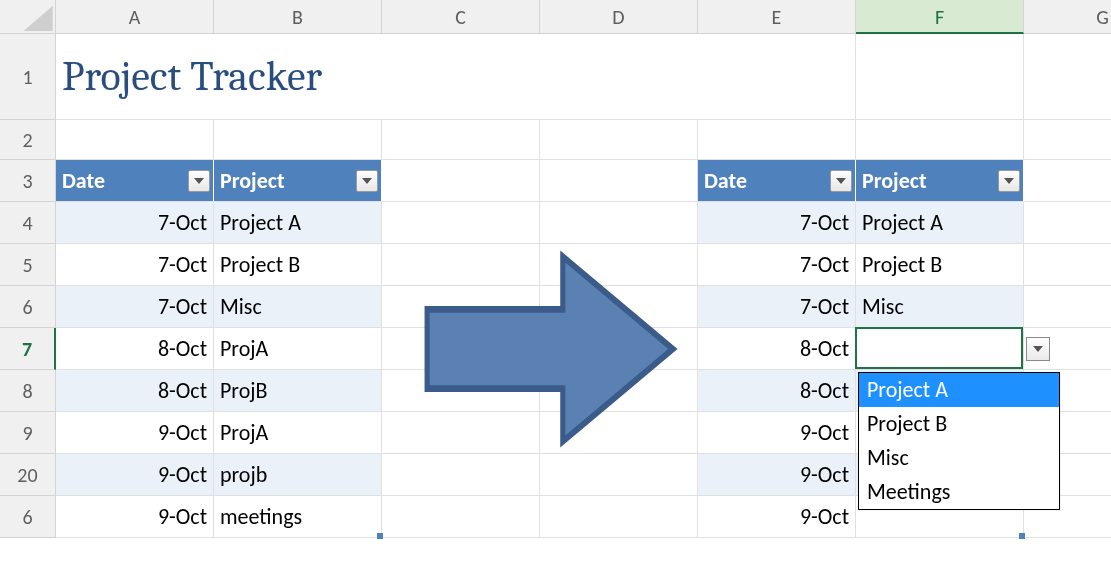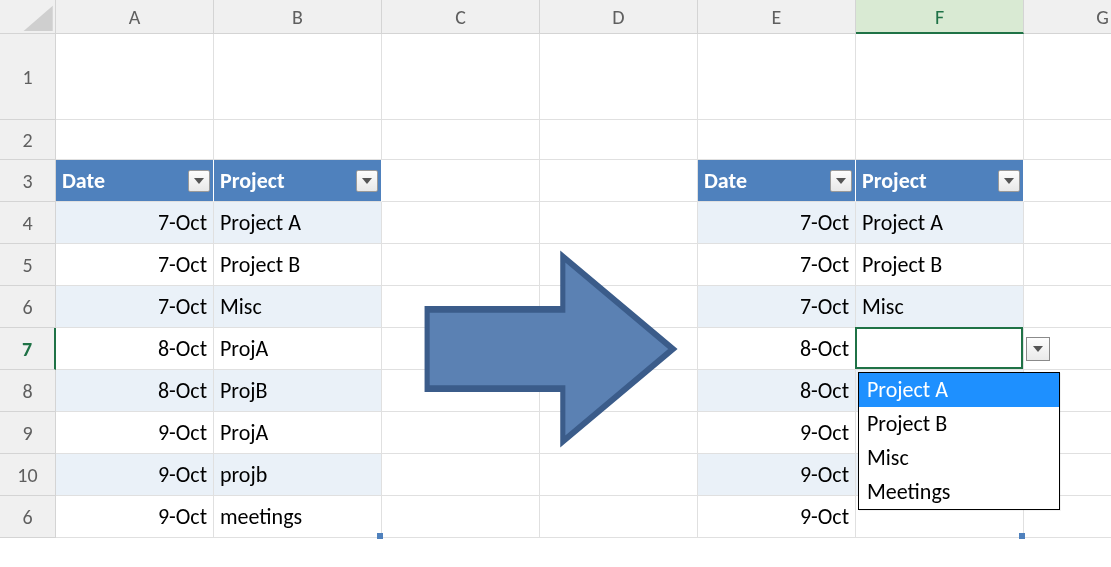--- a/index.html
+++ b/index.html
@@ -187,21 +187,21 @@
   <div class="row-headers" id="row-headers">
       <div class="row-header" style="height: 86px;">1</div>
       <div class="row-header" style="height: 40px;">2</div>
       <div class="row-header" style="height: 42px;">3</div>
       <div class="row-header" style="height: 42px;">4</div>
       <div class="row-header" style="height: 42px;">5</div>
       <div class="row-header" style="height: 42px;">6</div>
       <div class="row-header active" style="height: 42px;">7</div>
       <div class="row-header" style="height: 42px;">8</div>
       <div class="row-header" style="height: 42px;">9</div>
-      <div class="row-header" style="height: 42px;">10</div>
+      <div class="row-header" style="height: 42px;">20</div>
       <div class="row-header" style="height: 42px;">6</div>
     </div>
   <div class="grid" id="grid" style="width: 1126px; height: 504px;">
       <div class="cell " style="position: absolute; left: 0px; top: 0px; width: 158px; height: 86px;"></div>
       <div class="cell " style="position: absolute; left: 158px; top: 0px; width: 168px; height: 86px;"></div>
       <div class="cell " style="position: absolute; left: 326px; top: 0px; width: 158px; height: 86px;"></div>
       <div class="cell " style="position: absolute; left: 484px; top: 0px; width: 158px; height: 86px;"></div>
       <div class="cell " style="position: absolute; left: 642px; top: 0px; width: 158px; height: 86px;"></div>
       <div class="cell " style="position: absolute; left: 800px; top: 0px; width: 168px; height: 86px;"></div>
       <div class="cell " style="position: absolute; left: 968px; top: 0px; width: 158px; height: 86px;"></div>
@@ -268,20 +268,21 @@
       <div class="cell " style="position: absolute; left: 642px; top: 420px; width: 158px; height: 42px;"></div>
       <div class="cell " style="position: absolute; left: 800px; top: 420px; width: 168px; height: 42px;"></div>
       <div class="cell " style="position: absolute; left: 968px; top: 420px; width: 158px; height: 42px;"></div>
       <div class="cell " style="position: absolute; left: 0px; top: 462px; width: 158px; height: 42px;"></div>
       <div class="cell " style="position: absolute; left: 158px; top: 462px; width: 168px; height: 42px;"></div>
       <div class="cell " style="position: absolute; left: 326px; top: 462px; width: 158px; height: 42px;"></div>
       <div class="cell " style="position: absolute; left: 484px; top: 462px; width: 158px; height: 42px;"></div>
       <div class="cell " style="position: absolute; left: 642px; top: 462px; width: 158px; height: 42px;"></div>
       <div class="cell " style="position: absolute; left: 800px; top: 462px; width: 168px; height: 42px;"></div>
       <div class="cell " style="position: absolute; left: 968px; top: 462px; width: 158px; height: 42px;"></div>
+      <div class="cell title-cell left" style="position: absolute; left: 0px; top: 0px; width: 642px; height: 86px; border-right: none; background: rgb(255, 255, 255);">Project Tracker</div>
       <div class="cell tbl-header left" style="position: absolute; left: 0px; top: 126px; width: 158px; height: 42px;">Date<div class="filter-btn"></div></div>
       <div class="cell tbl-header left" style="position: absolute; left: 158px; top: 126px; width: 168px; height: 42px;">Project<div class="filter-btn"></div></div>
       <div class="cell right band-even" style="position: absolute; left: 0px; top: 168px; width: 158px; height: 42px;">7-Oct</div>
       <div class="cell left band-even" style="position: absolute; left: 158px; top: 168px; width: 168px; height: 42px;">Project A</div>
       <div class="cell right band-odd" style="position: absolute; left: 0px; top: 210px; width: 158px; height: 42px;">7-Oct</div>
       <div class="cell left band-odd" style="position: absolute; left: 158px; top: 210px; width: 168px; height: 42px;">Project B</div>
       <div class="cell right band-even" style="position: absolute; left: 0px; top: 252px; width: 158px; height: 42px;">7-Oct</div>
       <div class="cell left band-even" style="position: absolute; left: 158px; top: 252px; width: 168px; height: 42px;">Misc</div>
       <div class="cell right band-odd" style="position: absolute; left: 0px; top: 294px; width: 158px; height: 42px;">8-Oct</div>
       <div class="cell left band-odd" style="position: absolute; left: 158px; top: 294px; width: 168px; height: 42px;">ProjA</div>

